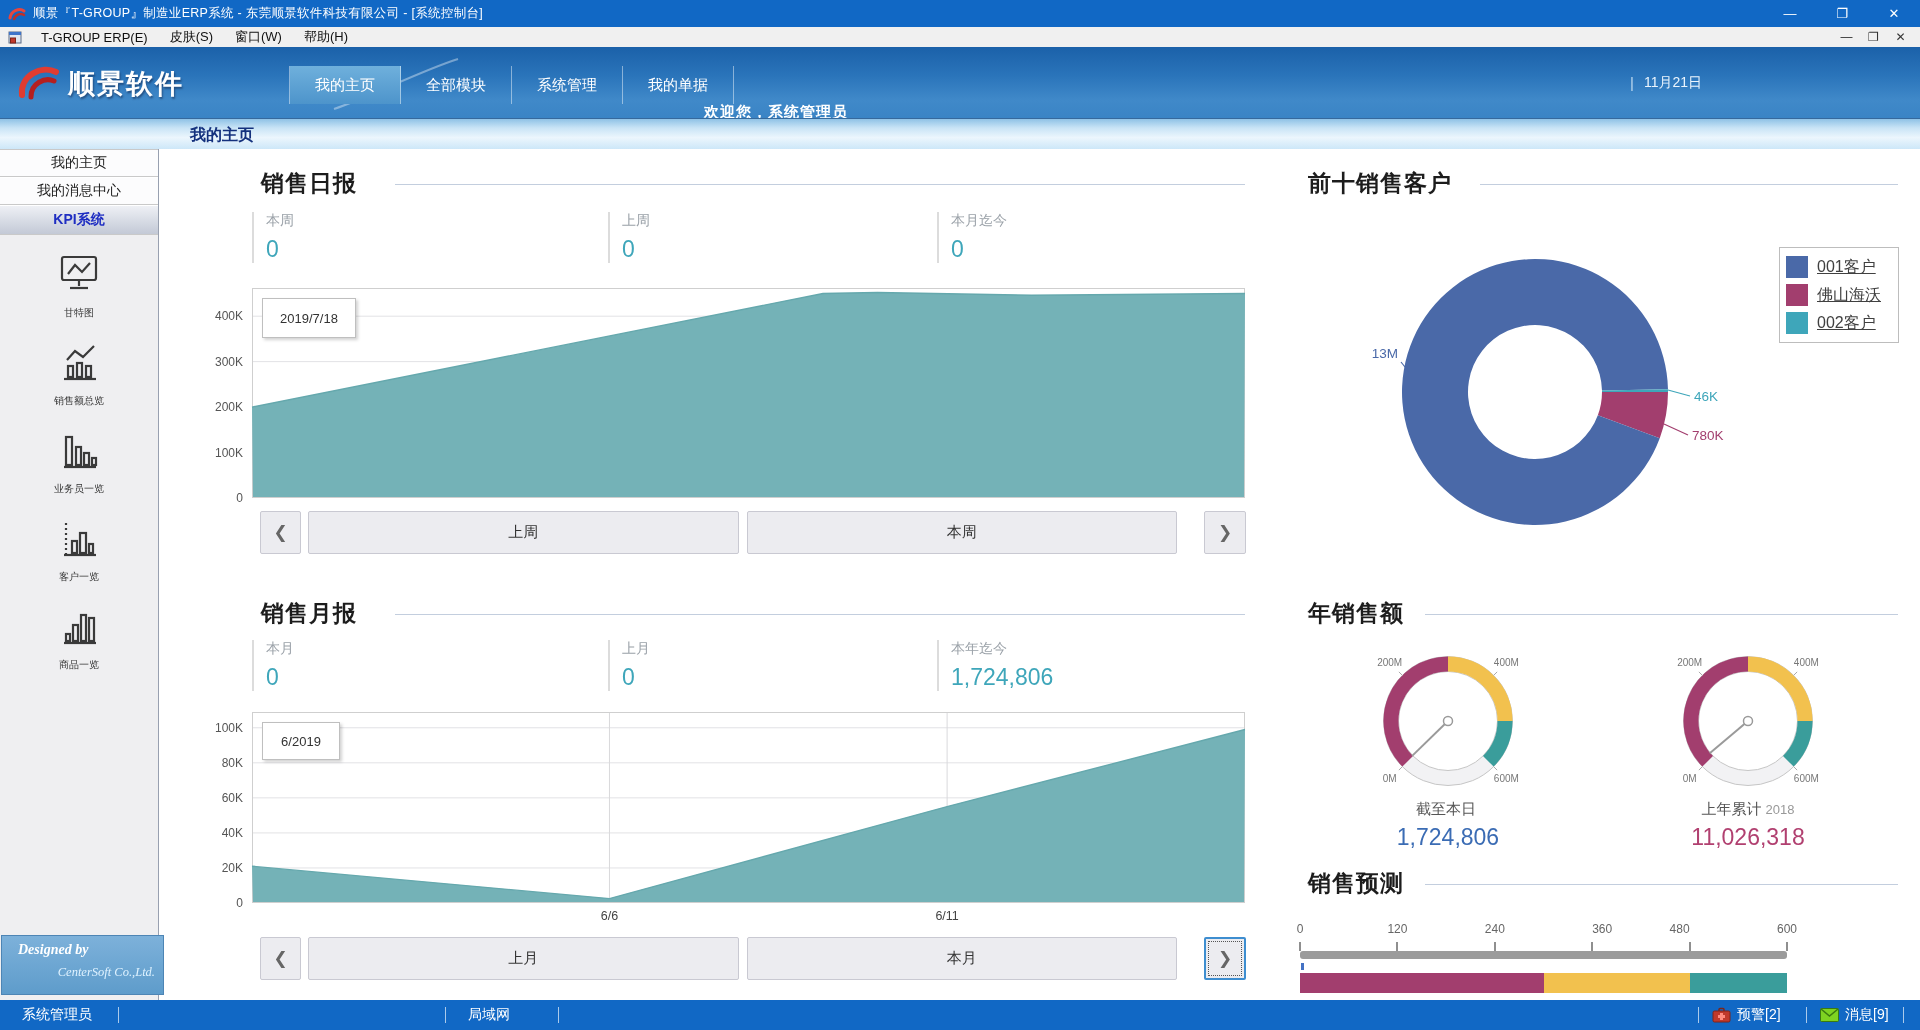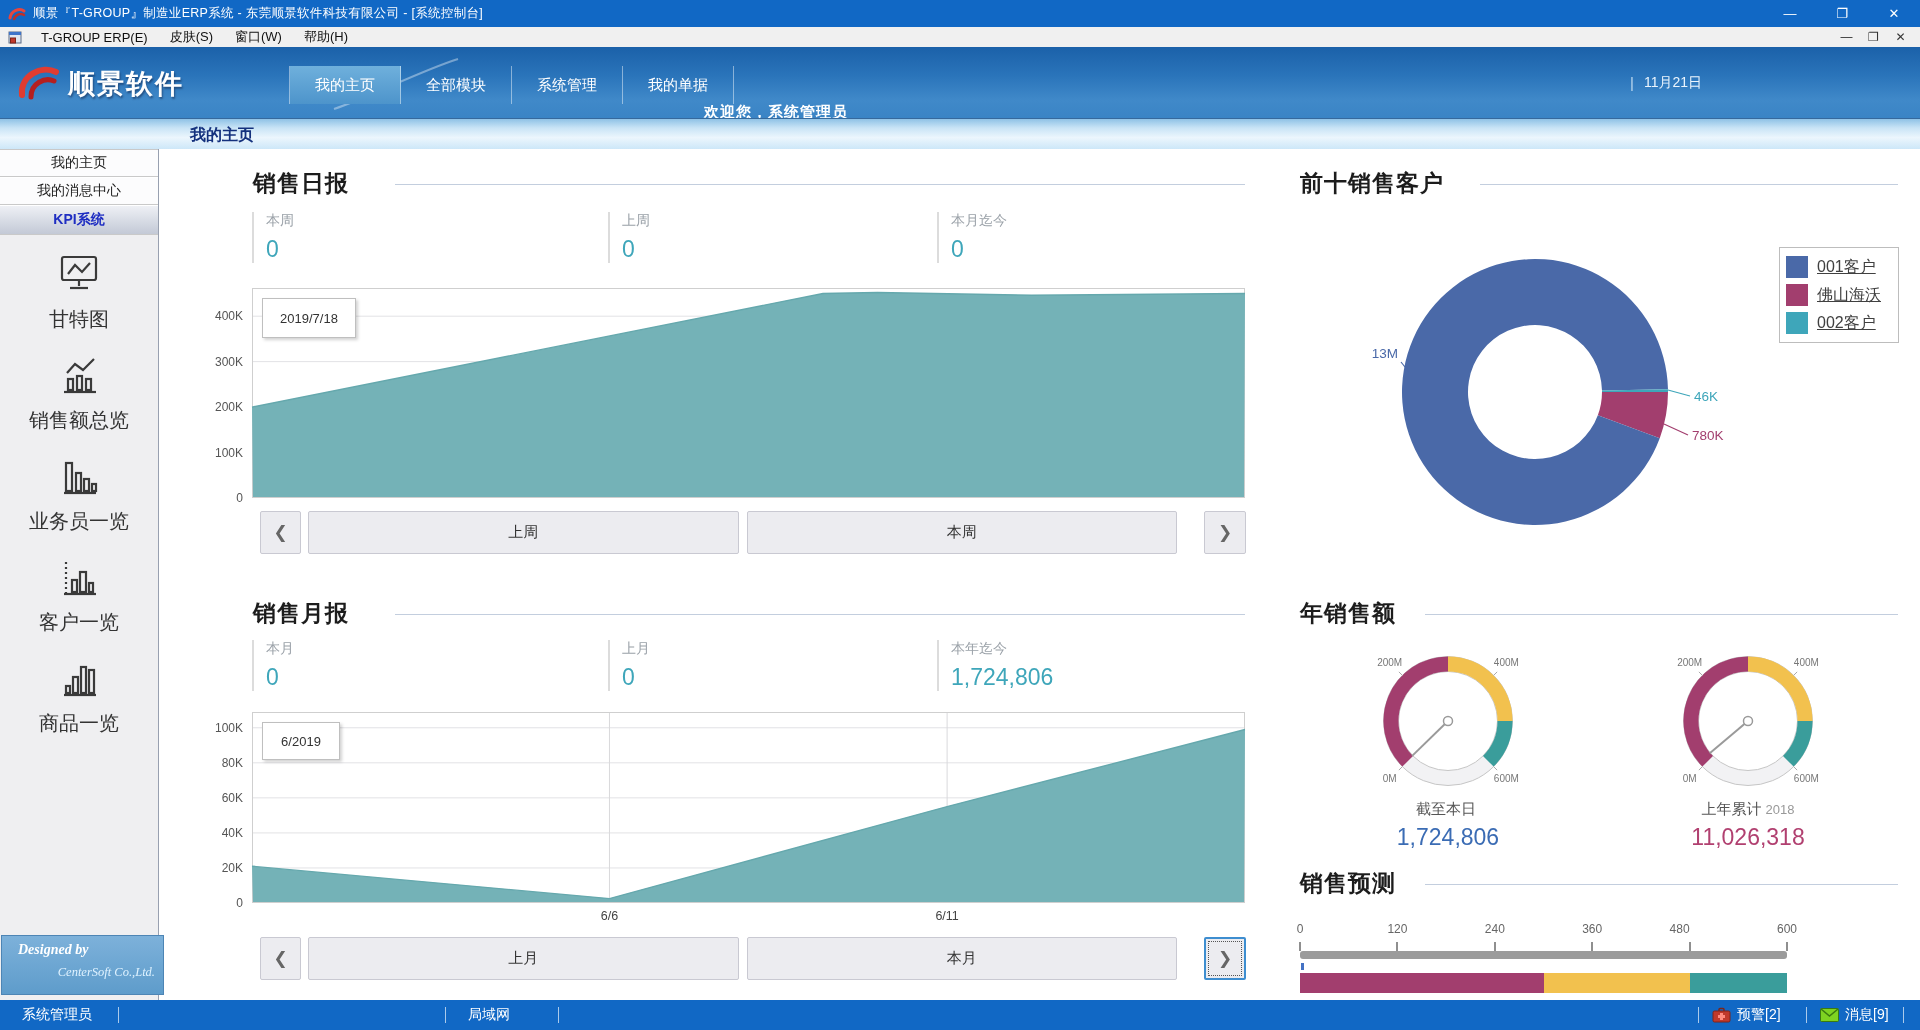--- a/index.html
+++ b/index.html
@@ -43,28 +43,28 @@
     border-top:1px solid #36699c;box-sizing:border-box;}
   .crumb{position:absolute;left:190px;top:6px;font-size:16px;font-weight:bold;color:#14317d;}
 
   
   .sidebar{position:absolute;left:0;top:149px;width:159px;height:851px;background:#efeff1;border-right:1px solid #98a0b0;box-sizing:border-box;}
   .snav{height:26px;background:#fcfcfd;border-bottom:1px solid #c9c9c9;border-top:1px solid #fff;display:flex;align-items:center;justify-content:center;font-size:14px;color:#222;cursor:default;}
   .snav.first{border-top:1px solid #c9c9c9;}
   .snav.active{background:linear-gradient(180deg,#eef0f5,#c3c9d6);color:#1f2ec2;font-weight:bold;height:28px;}
   .stools{display:flex;flex-direction:column;align-items:center;padding-top:16px;}
   .stool{display:flex;flex-direction:column;align-items:center;margin-bottom:19px;cursor:default;}
-  .stool .slabel{margin-top:7px;font-size:20px;color:#333;}
+  .stool .slabel{margin-top:7px;font-size:10px;color:#333;}
   .side-footer{position:absolute;left:1px;top:786px;width:153px;height:58px;
     background:linear-gradient(180deg,#7db1da,#5e9ccb);border:1px solid #4d85b5;padding-left:8px;}
   .side-footer .l1{font-family:"Liberation Serif","DejaVu Serif",serif;font-style:italic;font-weight:bold;color:#fff;font-size:14px;margin:6px 0 0 8px;}
   .side-footer .l2{font-family:"Liberation Serif","DejaVu Serif",serif;font-style:italic;color:#dff2ff;font-size:12.5px;text-align:right;margin:7px 8px 0 0;}
 
   
-  .sec-title{position:absolute;font-size:23px;font-weight:bold;color:#1c1c1c;letter-spacing:1px;}
+  .sec-title{position:absolute;font-size:23px;font-weight:bold;color:#1c1c1c;letter-spacing:1px;margin-left:8px;}
   .title-rule{position:absolute;height:1px;background:#c3cede;}
   .stats{position:absolute;display:flex;}
   .stat{border-left:2px solid #dcdcdc;padding-left:12px;box-sizing:border-box;}
   .stat .slab{font-size:14px;color:#9aa1a8;}
   .stat .sval{font-size:23px;color:#3ea6ba;margin-top:6px;}
   .chartwrap{position:absolute;}
   .tooltip{position:absolute;background:#fff;border:1px solid #bfbfbf;box-shadow:2px 2px 3px rgba(0,0,0,.18);display:flex;align-items:center;justify-content:center;font-size:13px;color:#333;}
   .pager{position:absolute;left:260px;width:986px;height:43px;display:flex;}
   .pgbtn{background:#ececf0;border:1px solid #c9c9d2;border-radius:2px;display:flex;align-items:center;justify-content:center;color:#333;font-size:15px;box-sizing:border-box;}
   .pg-prev{width:41px;margin-right:7px;color:#666;font-size:17px;}
@@ -387,21 +387,21 @@
 
   <div class="sec-title" style="left:1300px;top:868px;">销售预测</div>
   <div class="title-rule" style="left:1425px;top:884px;width:473px;"></div>
   <div id="forecast-chart" class="chartwrap" style="left:1300px;top:912px;width:600px;height:88px;">
       <div style="position: absolute; left: -20px; top: 10px; width: 40px; text-align: center; font-size: 12px; color: rgb(102, 102, 102);">0</div>
       <div style="position: absolute; left: -1px; top: 30px; width: 2px; height: 9px; background: rgb(143, 143, 143);"></div>
       <div style="position: absolute; left: 77.4px; top: 10px; width: 40px; text-align: center; font-size: 12px; color: rgb(102, 102, 102);">120</div>
       <div style="position: absolute; left: 96.4px; top: 30px; width: 2px; height: 9px; background: rgb(143, 143, 143);"></div>
       <div style="position: absolute; left: 174.8px; top: 10px; width: 40px; text-align: center; font-size: 12px; color: rgb(102, 102, 102);">240</div>
       <div style="position: absolute; left: 193.8px; top: 30px; width: 2px; height: 9px; background: rgb(143, 143, 143);"></div>
-      <div style="position: absolute; left: 272.2px; top: 10px; width: 40px; text-align: center; font-size: 12px; color: rgb(102, 102, 102);">360</div>
+      <div style="position: absolute; left: 272.2px; top: 10px; width: 40px; text-align: right; font-size: 12px; color: rgb(102, 102, 102);">360</div>
       <div style="position: absolute; left: 291.2px; top: 30px; width: 2px; height: 9px; background: rgb(143, 143, 143);"></div>
       <div style="position: absolute; left: 369.6px; top: 10px; width: 40px; text-align: left; font-size: 12px; color: rgb(102, 102, 102);">480</div>
       <div style="position: absolute; left: 388.6px; top: 30px; width: 2px; height: 9px; background: rgb(143, 143, 143);"></div>
       <div style="position: absolute; left: 467px; top: 10px; width: 40px; text-align: center; font-size: 12px; color: rgb(102, 102, 102);">600</div>
       <div style="position: absolute; left: 486px; top: 30px; width: 2px; height: 9px; background: rgb(143, 143, 143);"></div>
       <div style="position: absolute; left: 0px; top: 39px; width: 487px; height: 8px; background: rgb(155, 155, 155); border-radius: 3px;"></div>
       <div style="position: absolute; left: 0.811667px; top: 51px; width: 3px; height: 7px; background: rgb(68, 114, 196);"></div>
       <div style="position: absolute; left: 0px; top: 61px; width: 243.5px; height: 20px; background: rgb(162, 62, 110);"></div>
       <div style="position: absolute; left: 243.5px; top: 61px; width: 146.1px; height: 20px; background: rgb(242, 193, 78);"></div>
       <div style="position: absolute; left: 389.6px; top: 61px; width: 97.4px; height: 20px; background: rgb(58, 157, 155);"></div>

